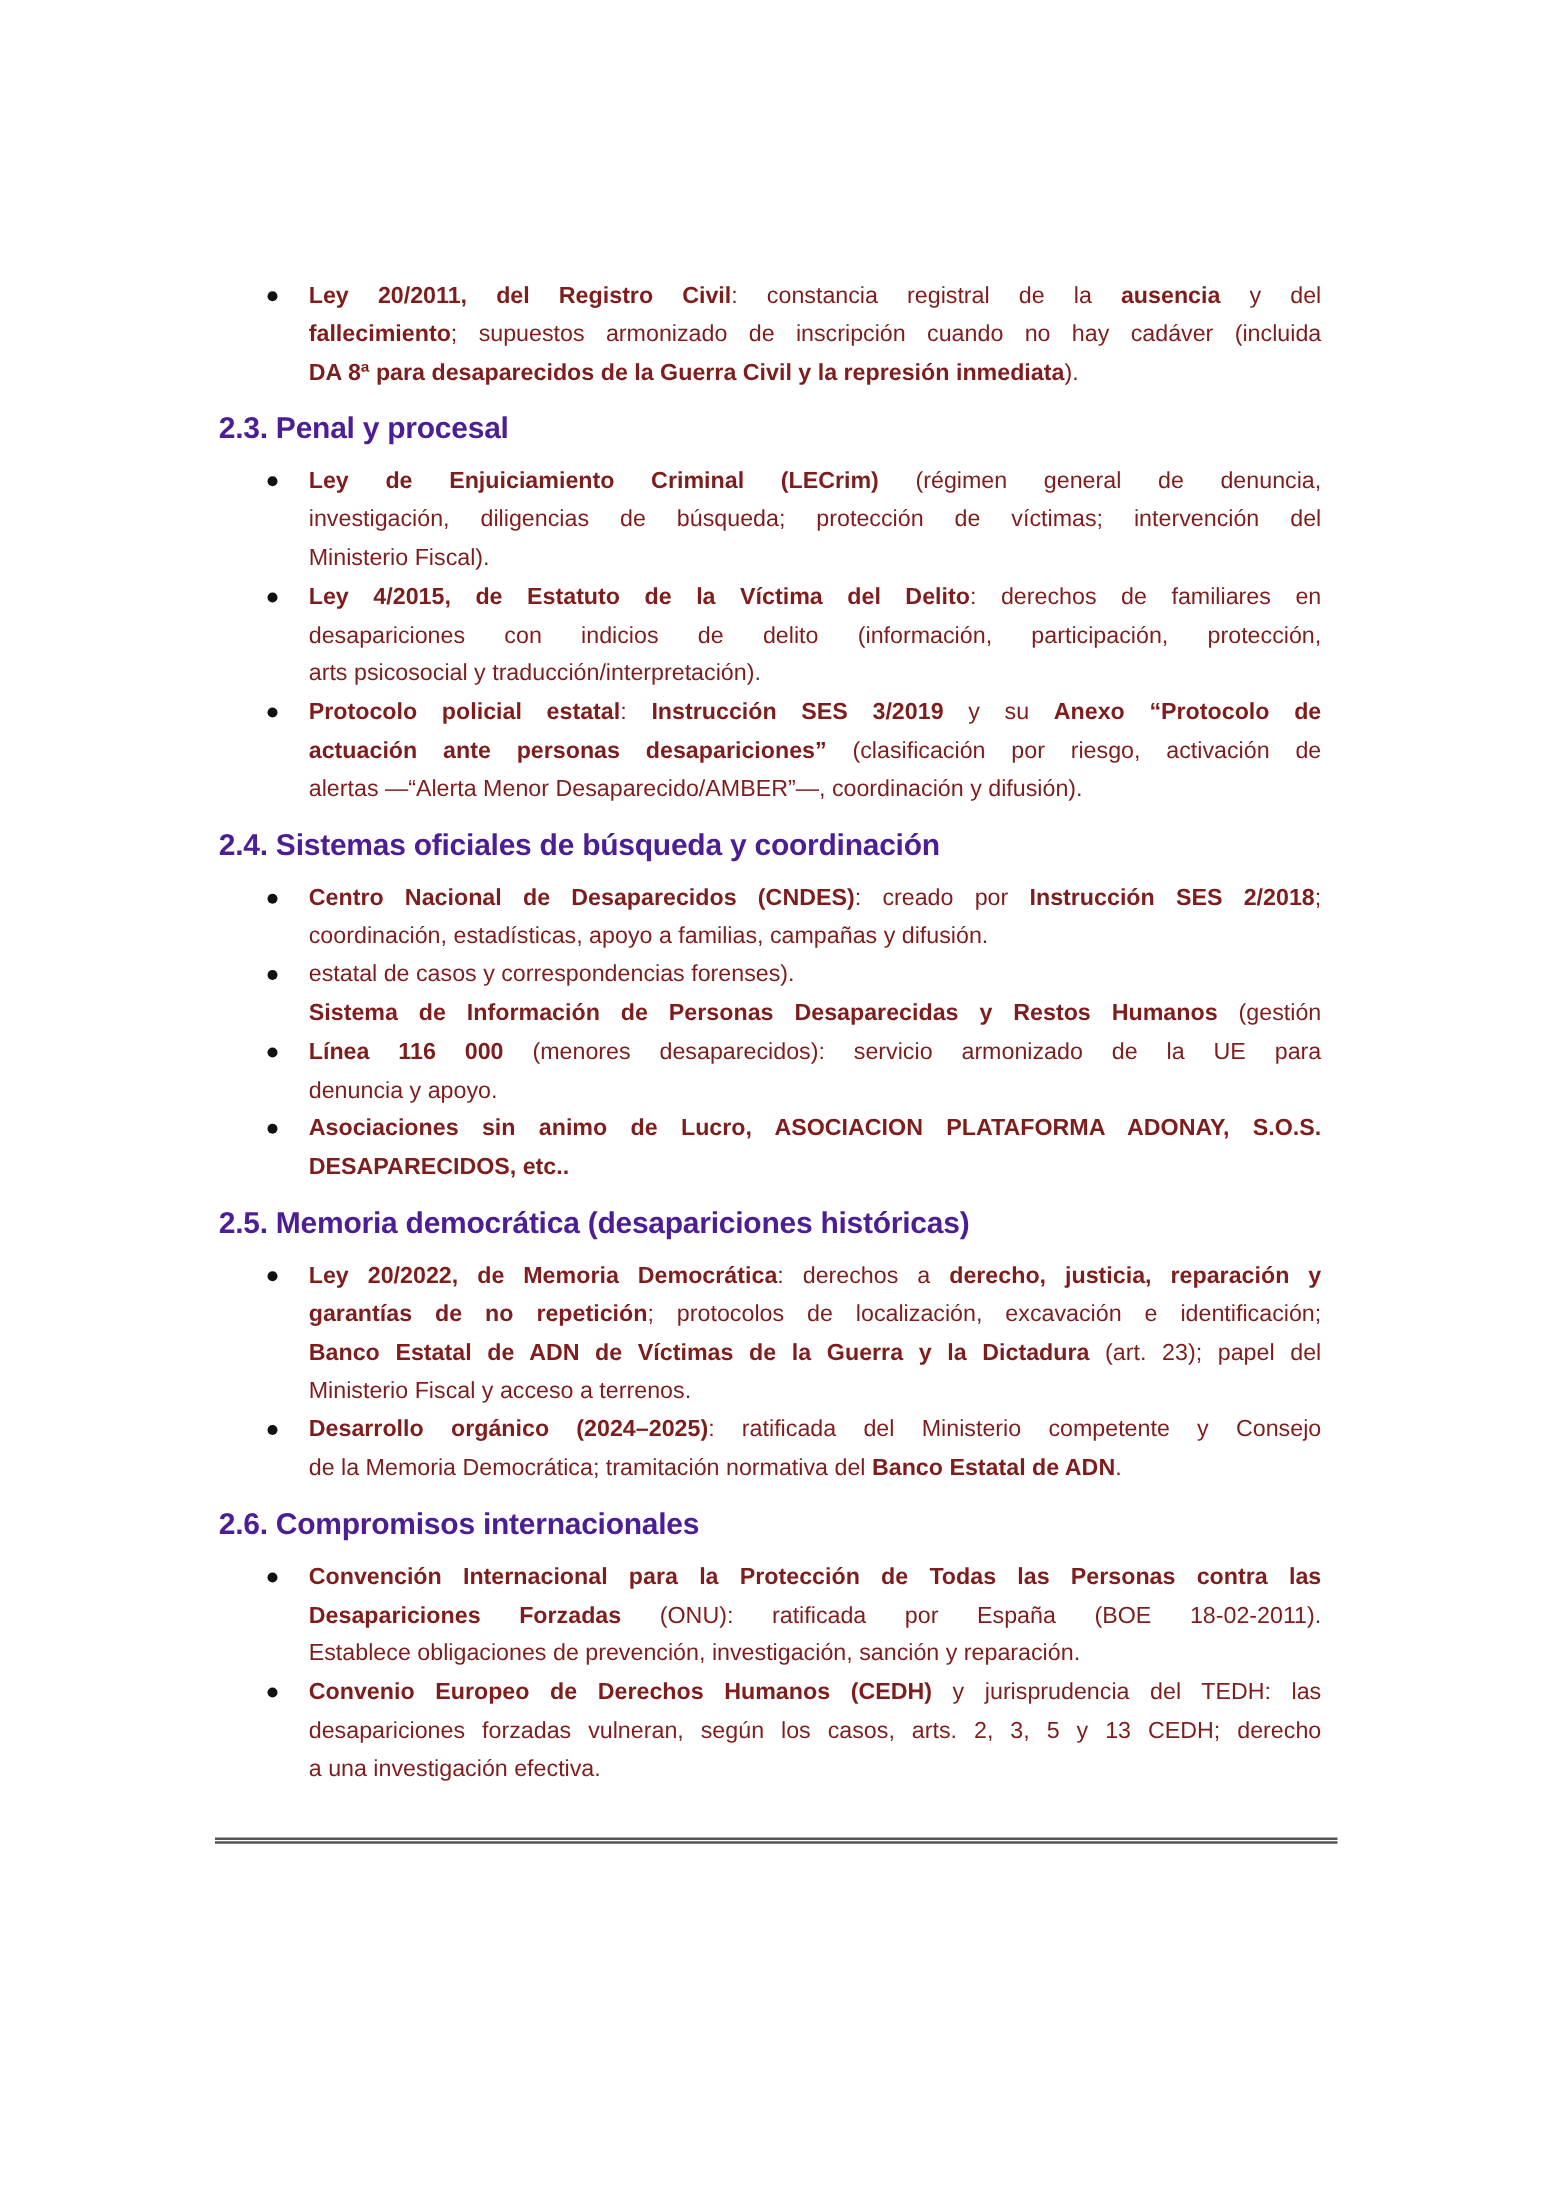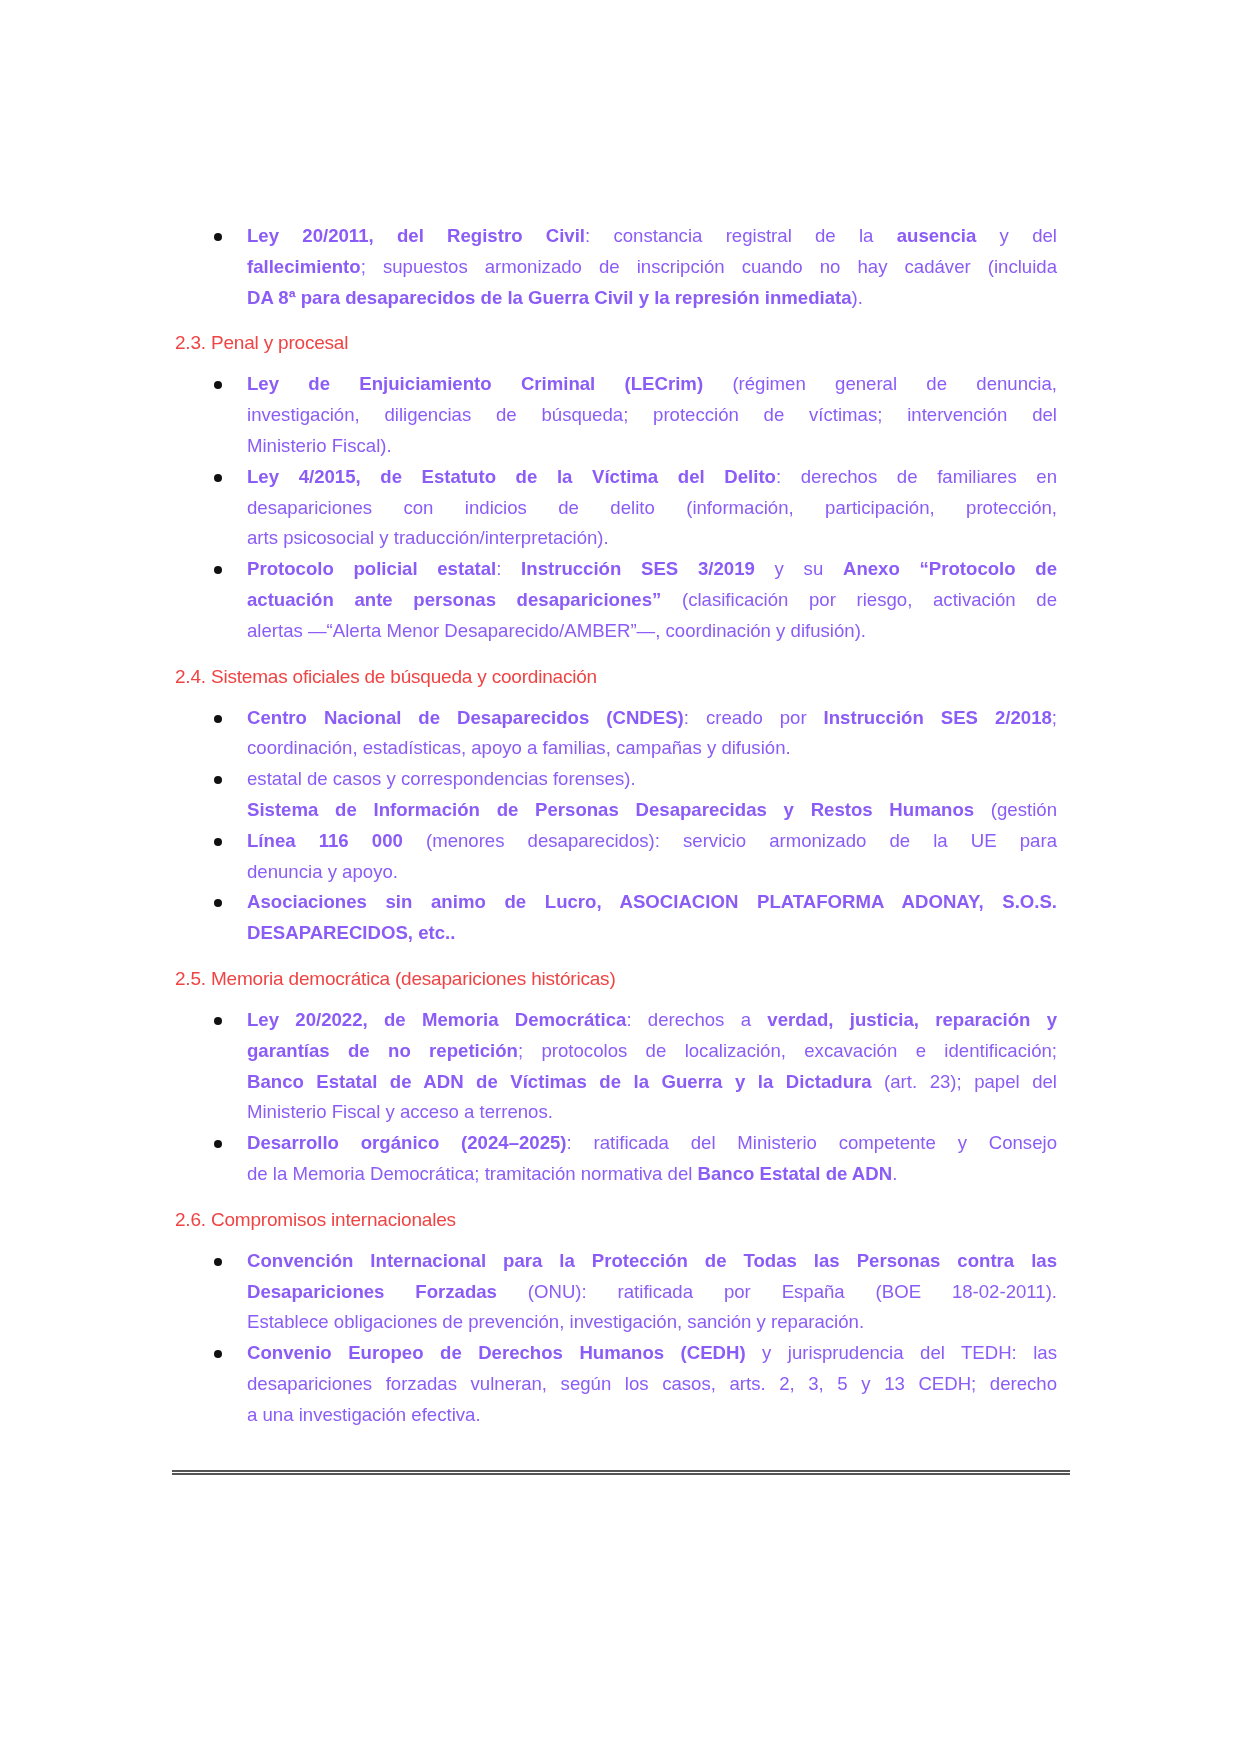--- a/index.html
+++ b/index.html
@@ -1,31 +1,31 @@
 <!DOCTYPE html>
 <html><head>
 <meta charset="utf-8">
 <style>
   html, body { margin: 0; padding: 0; background: #ffffff; }
   body { width: 1241px; height: 1755px; position: relative; overflow: hidden; }
   .page { position: absolute; left: 0; top: 0; width: 1241px; height: 1755px; background: #ffffff; }
   .content { position: absolute; left: 175px; top: 221px; width: 882px; }
   .heading {
     font-family: "Liberation Sans", sans-serif;
-    font-size: 19px; line-height: 34px; color: #ef4444; font-weight: normal;
+    font-size: 24px; line-height: 34px; color: #4c1d95; font-weight: bold;
     margin: 13px 0 9px 0; white-space: nowrap; letter-spacing: -0.2px;
   }
   .bullet { position: relative; padding-left: 72px; }
   .bullet-dot {
     position: absolute; left: 39px; top: 12px; width: 8px; height: 8px;
     border-radius: 50%; background: #111111;
   }
   .line {
     font-family: "Liberation Sans", sans-serif;
-    font-size: 18.6px; line-height: 30.8px; height: 30.8px; color: #8b5cf6;
+    font-size: 18.6px; line-height: 30.8px; height: 30.8px; color: #7f1d1d;
     text-align: justify; text-align-last: justify; white-space: nowrap; overflow: visible;
     width: 810px;
   }
   .line.last { text-align-last: left; }
   .line b { font-weight: bold; }
   .rule {
     position: absolute; left: 172px; top: 1470px; width: 898px; height: 5px;
     border-top: 2px solid #555555; border-bottom: 2px solid #555555;
     box-sizing: border-box; background: #ffffff;
   }
@@ -84,21 +84,21 @@
         <div class="bullet">
           <span class="bullet-dot"></span>
           <div class="line"><b>Asociaciones sin animo de Lucro, ASOCIACION PLATAFORMA ADONAY, S.O.S.</b></div>
           <div class="line last"><b>DESAPARECIDOS, etc..</b></div>
         </div>
       </div>
       <div class="heading">2.5. Memoria democrática (desapariciones históricas)</div>
       <div class="list">
         <div class="bullet">
           <span class="bullet-dot"></span>
-          <div class="line"><b>Ley 20/2022, de Memoria Democrática</b><span>: derechos a </span><b>verdad, justicia, reparación y</b></div>
+          <div class="line"><b>Ley 20/2022, de Memoria Democrática</b><span>: derechos a </span><b>derecho, justicia, reparación y</b></div>
           <div class="line"><b>garantías de no repetición</b><span>; protocolos de localización, excavación e identificación;</span></div>
           <div class="line"><b>Banco Estatal de ADN de Víctimas de la Guerra y la Dictadura</b><span> (art. 23); papel del</span></div>
           <div class="line last"><span>Ministerio Fiscal y acceso a terrenos.</span></div>
         </div>
         <div class="bullet">
           <span class="bullet-dot"></span>
           <div class="line"><b>Desarrollo orgánico (2024–2025)</b><span>: ratificada del Ministerio competente y Consejo</span></div>
           <div class="line last"><span>de la Memoria Democrática; tramitación normativa del </span><b>Banco Estatal de ADN</b><span>.</span></div>
         </div>
       </div>

